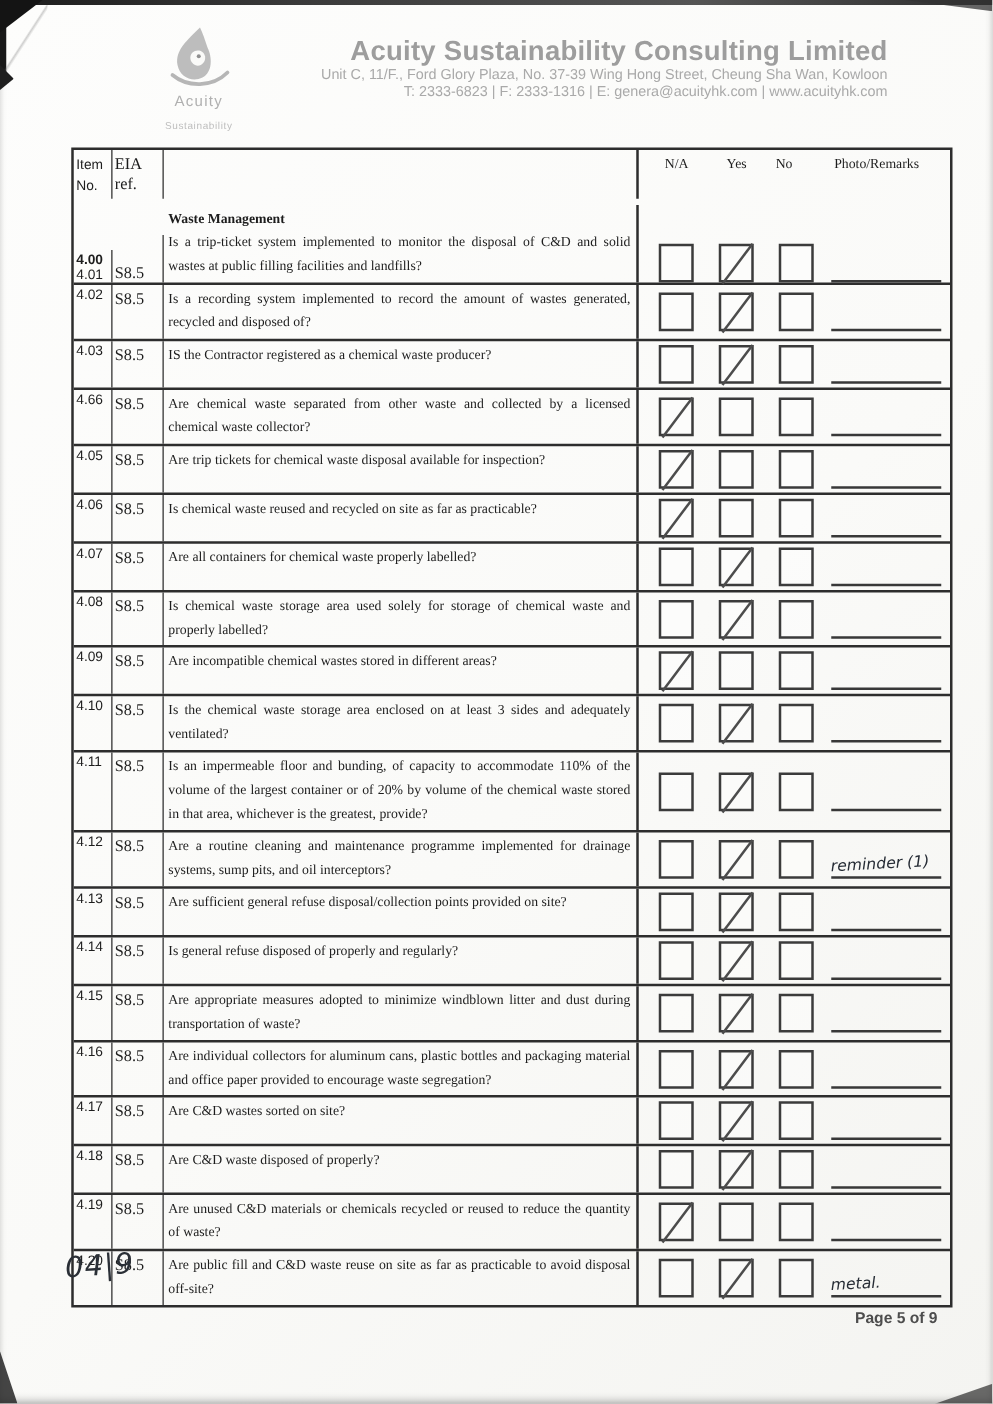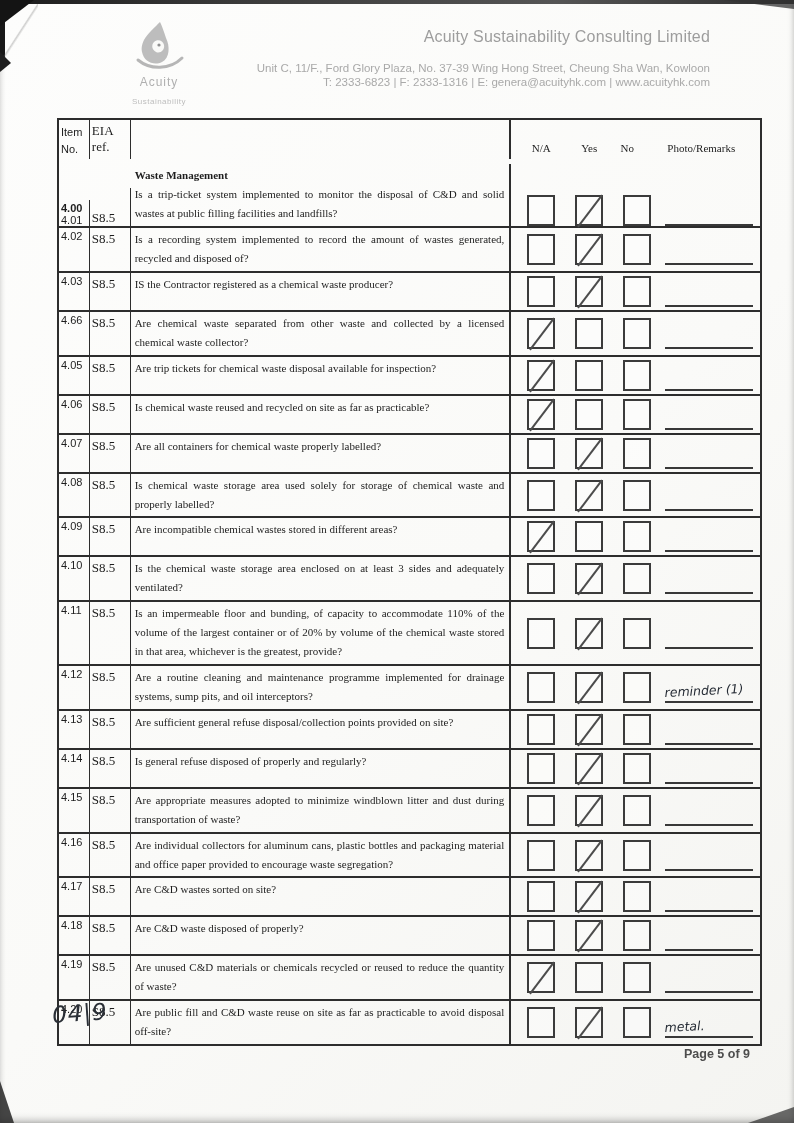--- a/index.html
+++ b/index.html
@@ -28,22 +28,22 @@
   .art-tr    { right:0; top:0; width:70px; height:9px; background:#333; clip-path:polygon(0 0,100% 0,100% 100%); opacity:.75; }
 
   
   .logo-block { position:absolute; left:94px; top:20px; width:130px; text-align:center; color:#b4b4b4; }
   .logo-mark  { display:block; margin:0 auto; }
   .logo-line1 { font-family:"Liberation Sans",sans-serif; font-size:12px; letter-spacing:1px; color:#b0b0b0; }
   .logo-line2 { font-family:"Liberation Sans",sans-serif; font-size:8px;  letter-spacing:.5px; color:#bdbdbd; }
 
   .company-block { position:absolute; right:84px; top:28px; text-align:right;
                    font-family:"Liberation Sans",sans-serif; color:#a9a9a9; }
-  .company-name  { font-size:16px; font-weight:normal; color:#9d9d9d; letter-spacing:.2px; }
-  .company-addr  { font-size:11.5px; margin-top:16px; }
+  .company-name  { font-size:22px; font-weight:bold; color:#9d9d9d; letter-spacing:.2px; }
+  .company-addr  { font-size:11.5px; margin-top:0; }
   .company-cont  { font-size:11.5px; margin-top:2px; }
 
   .contract-title { position:absolute; left:0; top:99px; width:100%; text-align:center;
                     font-family:"Liberation Sans",sans-serif; font-weight:bold;
                     font-size:13.5px; color:#111; letter-spacing:.1px; }
 
   
   .sheet { position:absolute; left:57px; top:118px; width:705px;
            border:2px solid #2d2d2d; background:transparent; color:#1d1d1d; }
   .trow { display:flex; align-items:stretch; border-top:2px solid #2d2d2d; min-height:39px; }
@@ -51,21 +51,21 @@
   .c-item  { width:31px;  border-right:1.5px solid #2d2d2d; padding:2px 1px 0 2px;
              font-family:"Liberation Sans",sans-serif; font-size:11px; }
   .c-eia   { width:41px;  border-right:1.5px solid #2d2d2d; padding:3px 1px 0 2px; font-size:13px; }
   .c-q     { width:382.5px; border-right:2px solid #2d2d2d; padding:2px 5px 3px 4px;
              font-size:11px; line-height:1.72; }
   .c-chk   { width:250px; display:flex; align-items:center; position:relative; }
 
   
   .trow.head { min-height:39px; }
   .head .c-item { line-height:1.55; padding-top:4px; }
-  .head .c-chk  { align-items:flex-start; padding-top:22px; }
+  .head .c-chk  { align-items:flex-start; padding-top:5px; }
   .hlab { font-size:11px; text-align:center; display:inline-block; }
   .hlab-na  { width:28px; margin-left:16px; }
   .hlab-yes { width:28px; margin-left:20px; }
   .hlab-no  { width:28px; margin-left:10px; }
   .hlab-ph  { width:96px; margin-left:12px; }
 
   
   .q-text { text-align:justify; }
   .sec-title { display:none; font-weight:bold; }
   .sec-item  { display:none; font-weight:bold; }

